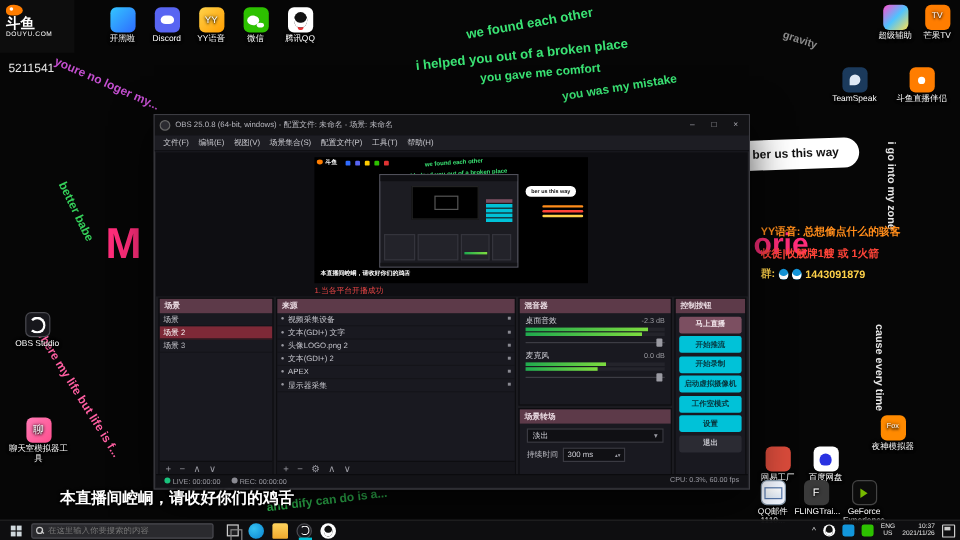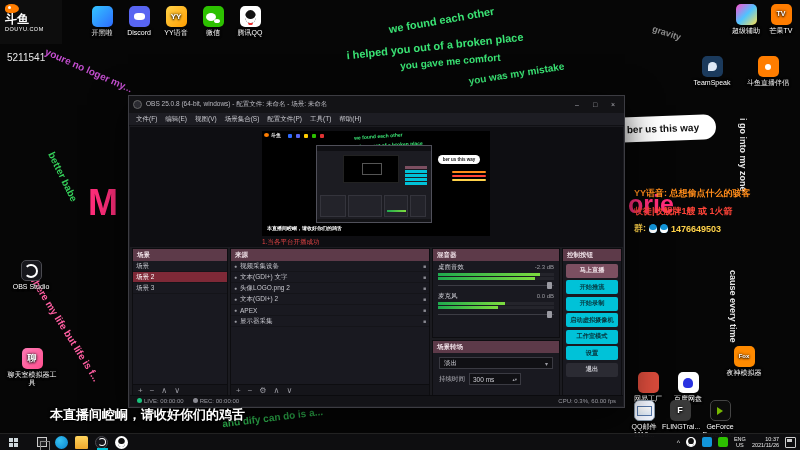--- a/index.html
+++ b/index.html
@@ -27,21 +27,21 @@
   
   #douyu { position:absolute; left:0; top:0; width:62px; height:44px; background:#0d0d0d; padding:4px 5px; z-index:3; }
   #douyu .fish { width:14px; height:9px; background:#ff7d00; border-radius:50% 60% 55% 40%; position:relative; }
   #douyu .fish:after { content:""; position:absolute; left:3px; top:2px; width:3px; height:3px; background:#fff; border-radius:50%; }
   #douyu .dy-name { color:#fff; font-size:12px; font-weight:bold; line-height:13px; }
   #douyu .dy-domain { color:#fff; font-size:5.5px; letter-spacing:.5px; }
   #roomid { position:absolute; left:7px; top:52px; color:#e6e6e6; font-size:10px; z-index:3; }
 
   
   .dicon { position:absolute; text-align:center; color:#fff; font-size:7px; text-shadow:0 1px 2px #000,0 0 3px #000; z-index:3; line-height:1.15; }
-  .dicon .ic { width:21px; height:21px; margin:0 auto 2px; border-radius:5px; position:relative; display:flex; align-items:center; justify-content:center; font-weight:bold; }
+  .dicon .ic { width:21px; height:21px; margin:0 auto 2px; border-radius:5px; position:relative; display:flex; align-items:center; justify-content:center; font-weight:normal; }
   .ic-kaiheila { background:linear-gradient(135deg,#33c6ff,#2e6bff); }
   .ic-discord  { background:#5865F2; border-radius:50%; }
   .ic-discord:after { content:""; width:11px; height:7px; background:#fff; border-radius:4px/3px; }
   .ic-yy { background:linear-gradient(135deg,#ffd24a,#ff9d00); color:#fff; font-size:8px; }
   .ic-wechat { background:#2dc100; }
   .ic-wechat:after { content:""; width:10px; height:8px; background:#fff; border-radius:50%; box-shadow:6px 4px 0 -2px #fff; margin-left:-5px; }
   .ic-qq { background:#fff; border-radius:50%; }
   .ic-qq:after { content:""; width:11px; height:13px; background:#111; border-radius:50% 50% 45% 45%; box-shadow:inset 0 -4px 0 #fff, 0 5px 0 -3px #e33; }
   .ic-obs { background:#17171c; border-radius:50%; border:1px solid #4a4a50; }
   .ic-obs:after { content:""; width:10px; height:10px; border:2px solid #fff; border-radius:50%; border-left-color:transparent; }
@@ -303,21 +303,21 @@
     <div>GeForce Experience</div>
   </div>
 
   <div id="info">
     <div class="il il-bili">YY语音: 总想偷点什么的骇客</div>
     <div class="il il-ship">收徒|收舰牌1艘 或 1火箭</div>
     <div class="il il-group">
       <span>群:</span>
       <span class="qqdot"></span>
       <span class="qqdot"></span>
-      <span>1476649503</span>
+      <span>1443091879</span>
     </div>
   </div>
 
   <div id="bubble">
     <span>ber us this way</span>
   </div>
 
   <div id="obs">
     <div class="obs-title">
       <span class="obs-logo"></span>
@@ -514,20 +514,24 @@
 
   <div id="taskbar">
     <div class="tb-start">
       <span class="winlogo">
           <i></i>
           <i></i>
           <i></i>
           <i></i>
         </span>
     </div>
+    <div class="tb-search">
+      <span class="mag"></span>
+      <input type="text" placeholder="在这里输入你要搜索的内容" style="">
+    </div>
     <div class="tb-icons">
       <span class="tbi tbi-task"></span>
       <span class="tbi tbi-edge"></span>
       <span class="tbi tbi-folder"></span>
       <span class="tbi tbi-obs">
           <i class="run-indicator"></i>
         </span>
       <span class="tbi tbi-qq"></span>
     </div>
     <div class="tb-tray">

